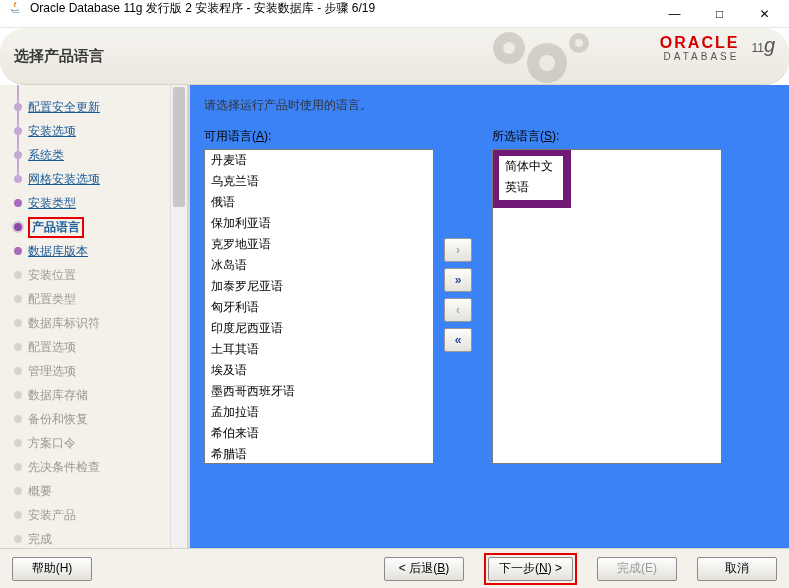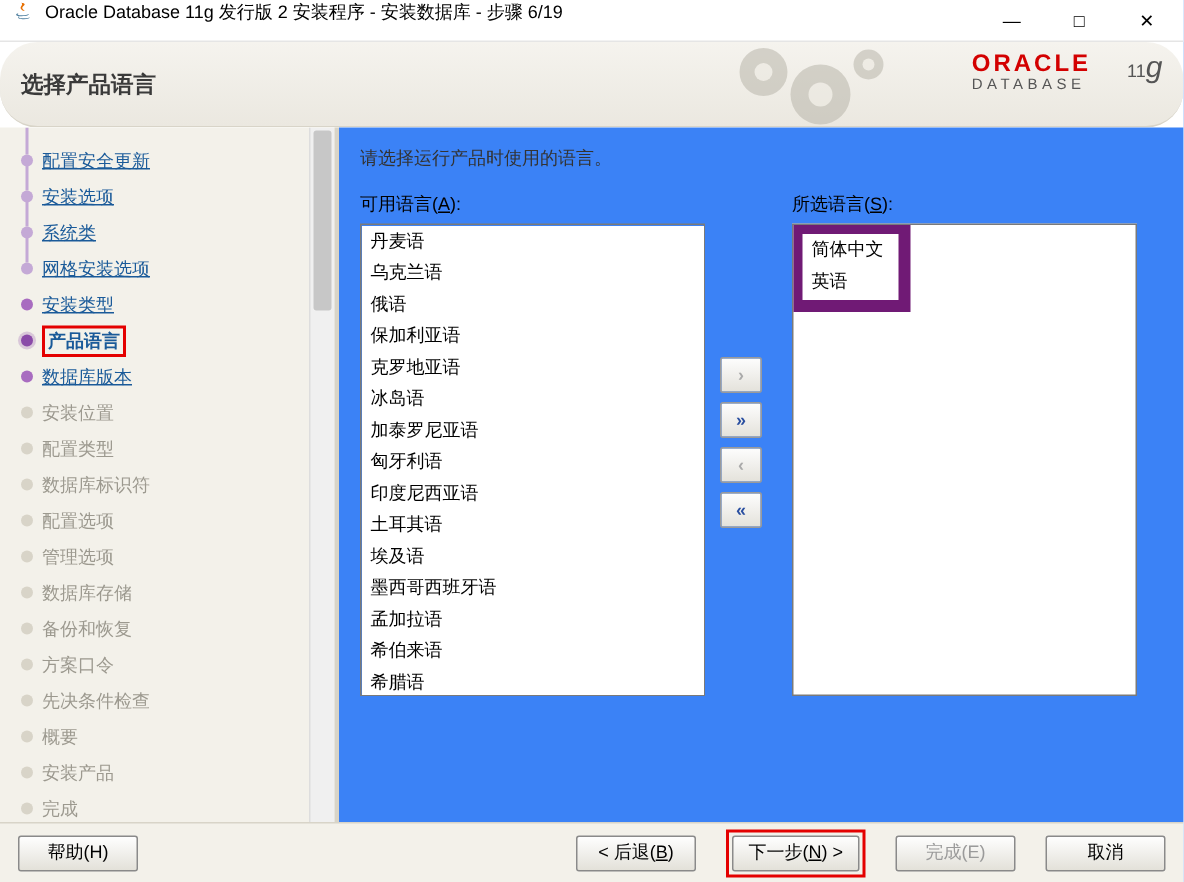--- a/index.html
+++ b/index.html
@@ -9,24 +9,24 @@
 .titlebar .java-icon { width: 16px; height: 16px; margin-right: 6px; display:inline-flex; align-items:center; justify-content:center; }
 .titlebar .title-text { flex: 1; color: #000; }
 .titlebar .win-btn { width: 45px; height: 28px; display:flex; align-items:center; justify-content:center; color:#000; }
 
 .header { height: 57px; position: relative; background: linear-gradient(#f5f3ee,#ebe8e0); border-bottom: 1px solid #d8d4c8; display:flex; align-items:center; padding-left:14px;border-radius:25px; }
 .header h1 { font-size: 15px; font-weight: bold; color:#3a3a3a; }
 .header .gears { position:absolute; right:170px; top:0; width:150px; height:57px; opacity:0.55; }
 .header .logo { position:absolute; right:14px; top:6px; text-align:left; }
 .header .logo .oracle { color:#d30000; font-weight:bold; letter-spacing:2px; font-size:16px; }
 .header .logo .db { color:#555; font-size:10px; letter-spacing:3px; margin-top:-1px; }
-.header .logo-wrap { display:flex; align-items:flex-start; gap:24px; }
+.header .logo-wrap { display:flex; align-items:flex-start; gap:12px;text-align:right; }
 
 .body { display:flex; height: calc(588px - 28px - 57px - 40px); }
-.sidebar { width: 226px; background:#f3f1ea; border-right: 3px solid #d8d4c8; position:relative; padding: 10px 0 0 8px; overflow:hidden; }
+.sidebar { width: 190px; background:#f3f1ea; border-right: 3px solid #d8d4c8; position:relative; padding: 10px 0 0 8px; overflow:hidden; }
 .sidebar-scroll-track { position:absolute; right:0; top:0; bottom:0; width:17px; background:#f0f0f0; border-left:1px solid #ddd; }
 .sidebar-scroll-track .thumb { position:absolute; left:2px; right:2px; top:2px; height:120px; background:#c7c7c7; border-radius:2px; }
 .step-item { display:flex; align-items:center; height:24px; position:relative; padding-left:20px; margin-right:20px; }
 .step-item .dot { position:absolute; left:6px; width:8px; height:8px; border-radius:50%; background:#d8d4c8; }
 .step-item.done .dot { background:#c4a9d6; }
 .step-item.done .dot::after { content:""; position:absolute; left:3px; top:-18px; width:2px; height:18px; background:linear-gradient(#c4a9d6,#c4a9d6); }
 .step-item.active { }
 .step-item.active .dot { background:#8a4aa8; box-shadow:0 0 0 2px rgba(138,74,168,0.25); }
 .step-item.active2 .dot { background:#a86cc0; }
 .step-item .label { color:#9c998f; }

